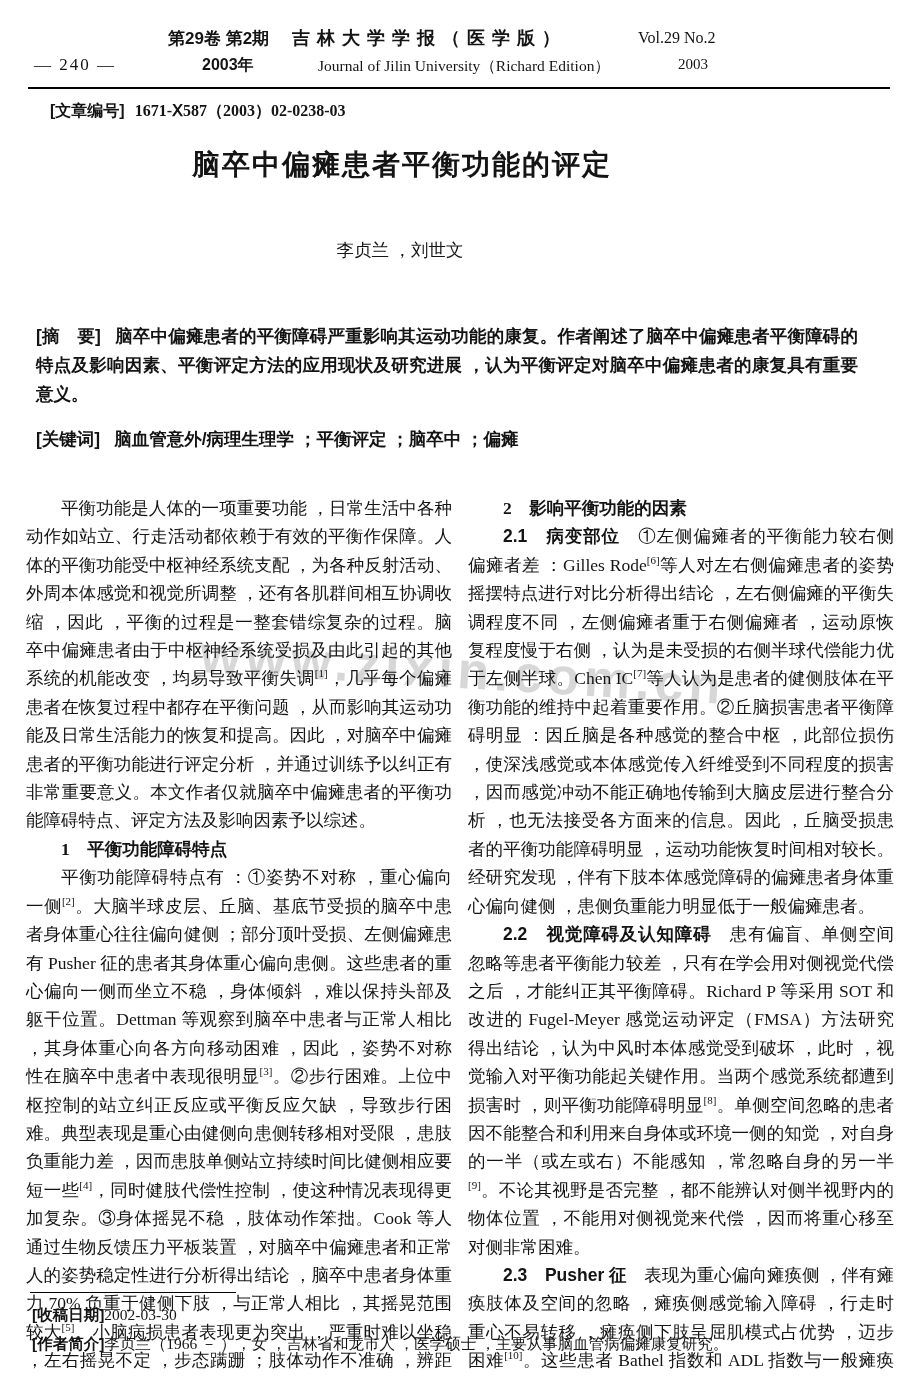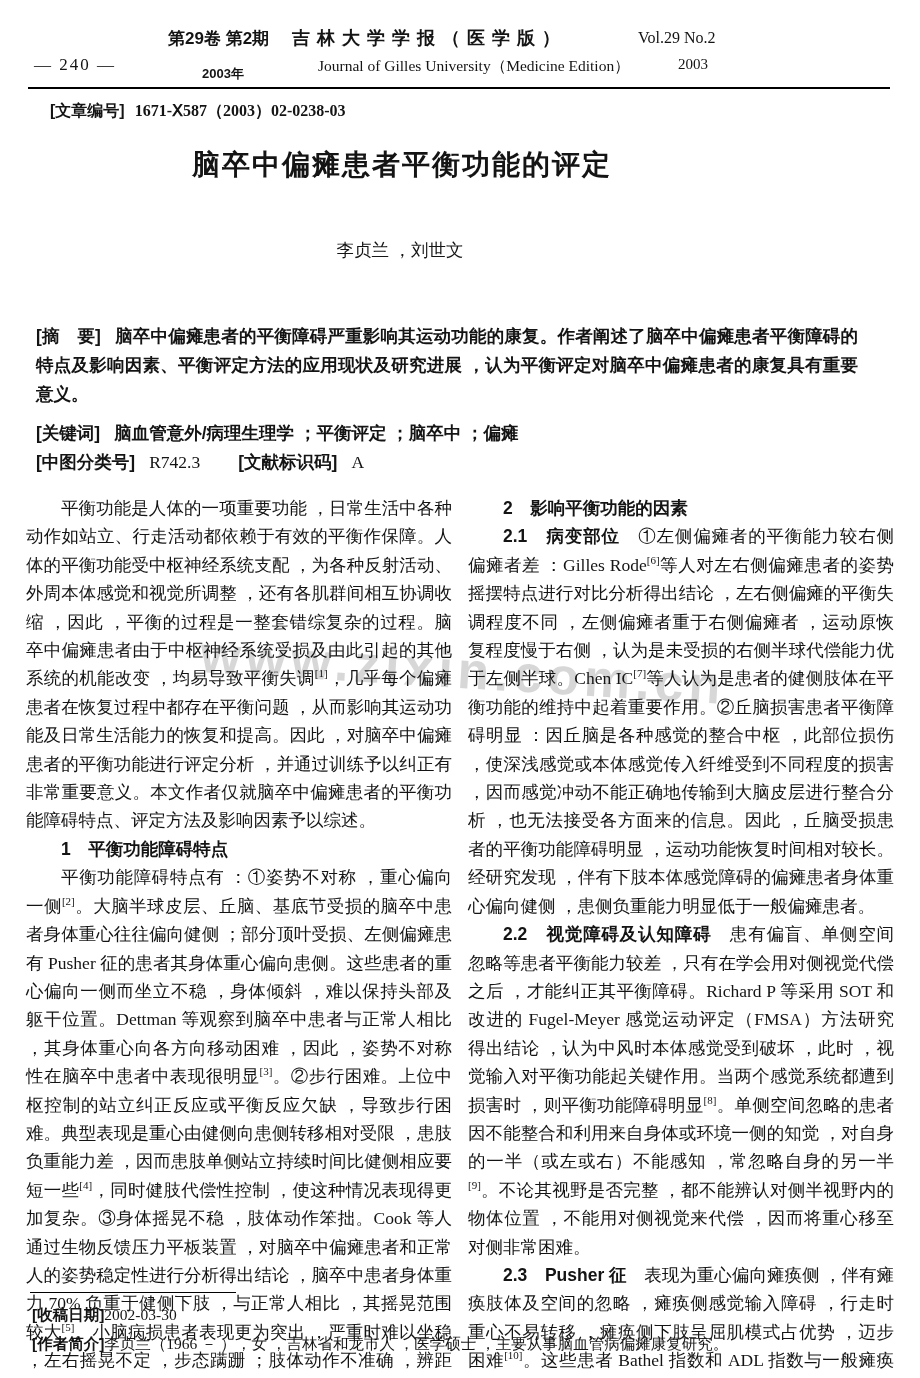--- a/index.html
+++ b/index.html
@@ -14,45 +14,45 @@
   .abs{position:absolute;}
   .hei{font-family:"Liberation Sans", sans-serif;font-weight:700;}
   sup{font-size:11px;line-height:0;}
   b{font-family:"Liberation Sans", sans-serif;font-weight:700;}
 
   
   .hdr-volissue{left:168px;top:27px;font-size:17px;}
   .hdr-cn{left:292px;top:26px;font-size:18px;letter-spacing:7px;}
   .hdr-volen{left:638px;top:29px;font-size:16px;}
   .hdr-pageno{left:34px;top:55px;font-size:17px;letter-spacing:2px;}
-  .hdr-yearcn{left:202px;top:65px;font-size:13px;}
+  .hdr-yearcn{left:202px;top:55px;font-size:16px;}
   .hdr-en{left:318px;top:56px;font-size:15.5px;}
   .hdr-yearen{left:678px;top:56px;font-size:15px;}
   .hdr-rule{left:28px;top:87px;width:862px;border-top:2.2px solid #000;}
 
   .artno{left:50px;top:101px;font-size:16px;}
   .artno .val{font-size:16px;margin-left:10px;font-weight:bold;}
 
   .title{left:0;top:146px;width:804px;text-align:center;font-size:28px;letter-spacing:2px;}
   .authors{left:0;top:238px;width:800px;text-align:center;font-size:17.5px;}
   .affil{left:0;top:265px;width:920px;text-align:center;font-size:16.5px;}
 
   .absblk{left:36px;top:322px;width:822px;font-size:17.5px;line-height:29px;}
   .absblk p{margin:0;text-align:justify;}
-  .absblk .kw{margin-top:10px;}
+  .absblk .kw{margin-top:16px;}
   .absblk .clc{margin-top:0px;}
   .absblk .serifval{font-family:"Liberation Serif", serif;font-weight:400;}
   .lblgap{display:inline-block;width:14px;}
   .clcgap{display:inline-block;width:38px;}
 
   
   .columns{left:26px;top:494px;width:868px;display:flex;gap:16px;z-index:1;}
   .col{width:426px;font-size:17.5px;line-height:28.4px;text-align:justify;}
   .col p{margin:0;text-indent:2em;}
-  .col h2{margin:0;font-size:17.5px;line-height:28.4px;text-indent:2em;font-weight:700;font-family:Liberation Sans, sans-serif;}
+  .col h2{margin:0;font-size:17.5px;line-height:28.4px;text-indent:2em;font-weight:700;font-family:Liberation Serif, serif;}
 
   
   .fnrule{left:30px;top:1292px;width:206px;border-top:1.6px solid #000;}
   .fn1{left:32px;top:1305px;font-size:15.5px;}
   .fn2{left:32px;top:1334px;font-size:15.5px;}
   .fn-val{margin-left:0;}
 
   .watermark{
     left:200px;top:640px;
     font-family:"Liberation Sans", sans-serif;
@@ -67,35 +67,34 @@
 
 <div class="page">
 
   <div class="abs watermark">www.zixin.com.cn</div>
 
   <div class="abs hdr-volissue hei">第29卷  第2期</div>
   <div class="abs hdr-cn hei">吉林大学学报（医学版）</div>
   <div class="abs hdr-volen">Vol.29  No.2</div>
   <div class="abs hdr-pageno">— 240 —</div>
   <div class="abs hdr-yearcn hei">2003年</div>
-  <div class="abs hdr-en">Journal of Gilles University（Medicine Edition）</div>
+  <div class="abs hdr-en">Journal of Jilin University（Richard Edition）</div>
   <div class="abs hdr-yearen">2003</div>
   <div class="abs hdr-rule"></div>
 
   <div class="abs artno">
     <span class="hei">[文章编号]</span><span class="val">1671-Ⅹ587（2003）02-0238-03</span>
   </div>
 
   <div class="abs title hei">脑卒中偏瘫患者平衡功能的评定</div>
   <div class="abs authors">李贞兰 ，刘世文</div>
 
   <div class="abs absblk">
     <p class="hei"><span>[摘　要]</span><span class="lblgap"></span><span>脑卒中偏瘫患者的平衡障碍严重影响其运动功能的康复。作者阐述了脑卒中偏瘫患者平衡障碍的特点及影响因素、平衡评定方法的应用现状及研究进展 ，认为平衡评定对脑卒中偏瘫患者的康复具有重要意义。</span></p>
     <p class="hei kw"><span>[关键词]</span><span class="lblgap"></span><span>脑血管意外/病理生理学 ；平衡评定 ；脑卒中 ；偏瘫</span></p>
-    <p class="clc"><span class="hei">[中图分类号]</span><span class="lblgap"></span><span class="serifval">R742.3</span><span class="clcgap"></span><span class="hei">[文献标识码]</span><span class="lblgap"></span><span class="serifval">A</span></p>
   </div>
 
   <div class="abs columns">
     <div class="col">
       <p><span>平衡功能是人体的一项重要功能 ，日常生活中各种动作如站立、行走活动都依赖于有效的平衡作保障。人体的平衡功能受中枢神经系统支配 ，为各种反射活动、外周本体感觉和视觉所调整 ，还有各肌群间相互协调收缩 ，因此 ，平衡的过程是一整套错综复杂的过程。脑卒中偏瘫患者由于中枢神经系统受损及由此引起的其他系统的机能改变 ，均易导致平衡失调</span><sup>[1]</sup><span>，几乎每个偏瘫患者在恢复过程中都存在平衡问题 ，从而影响其运动功能及日常生活能力的恢复和提高。因此 ，对脑卒中偏瘫患者的平衡功能进行评定分析 ，并通过训练予以纠正有非常重要意义。本文作者仅就脑卒中偏瘫患者的平衡功能障碍特点、评定方法及影响因素予以综述。</span></p>
       <h2>1　平衡功能障碍特点</h2>
       <p><span>平衡功能障碍特点有 ：①姿势不对称 ，重心偏向一侧</span><sup>[2]</sup><span>。大脑半球皮层、丘脑、基底节受损的脑卒中患者身体重心往往偏向健侧 ；部分顶叶受损、左侧偏瘫患有 Pusher 征的患者其身体重心偏向患侧。这些患者的重心偏向一侧而坐立不稳 ，身体倾斜 ，难以保持头部及躯干位置。Dettman 等观察到脑卒中患者与正常人相比 ，其身体重心向各方向移动困难 ，因此 ，姿势不对称性在脑卒中患者中表现很明显</span><sup>[3]</sup><span>。②步行困难。上位中枢控制的站立纠正反应或平衡反应欠缺 ，导致步行困难。典型表现是重心由健侧向患侧转移相对受限 ，患肢负重能力差 ，因而患肢单侧站立持续时间比健侧相应要短一些</span><sup>[4]</sup><span>，同时健肢代偿性控制 ，使这种情况表现得更加复杂。③身体摇晃不稳 ，肢体动作笨拙。Cook 等人通过生物反馈压力平板装置 ，对脑卒中偏瘫患者和正常人的姿势稳定性进行分析得出结论 ，脑卒中患者身体重力 70% 负重于健侧下肢 ，与正常人相比 ，其摇晃范围较大</span><sup>[5]</sup><span>。小脑病损患者表现更为突出 ，严重时难以坐稳 ，左右摇晃不定 ，步态蹒跚 ；肢体动作不准确 ，辨距不良 ，取物、持物时表现更为明显。</span></p>
     </div>
     <div class="col">
       <h2>2　影响平衡功能的因素</h2>

